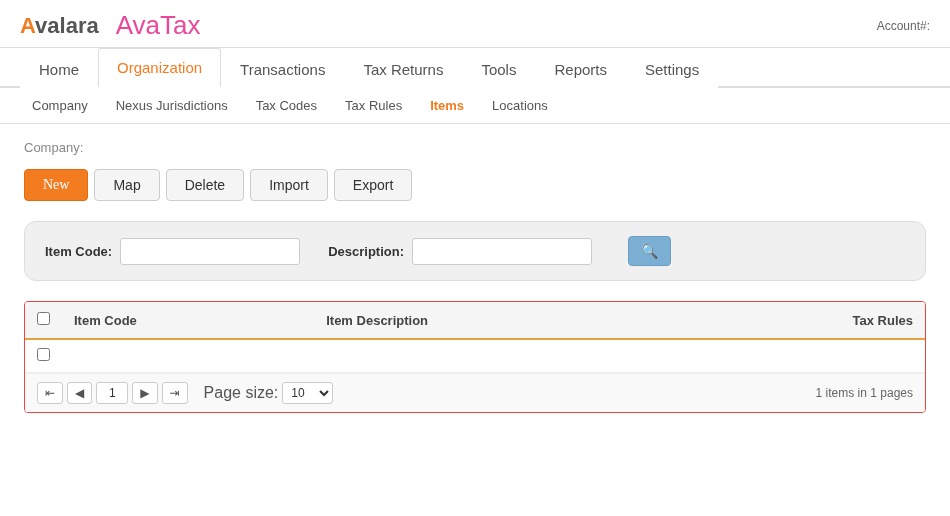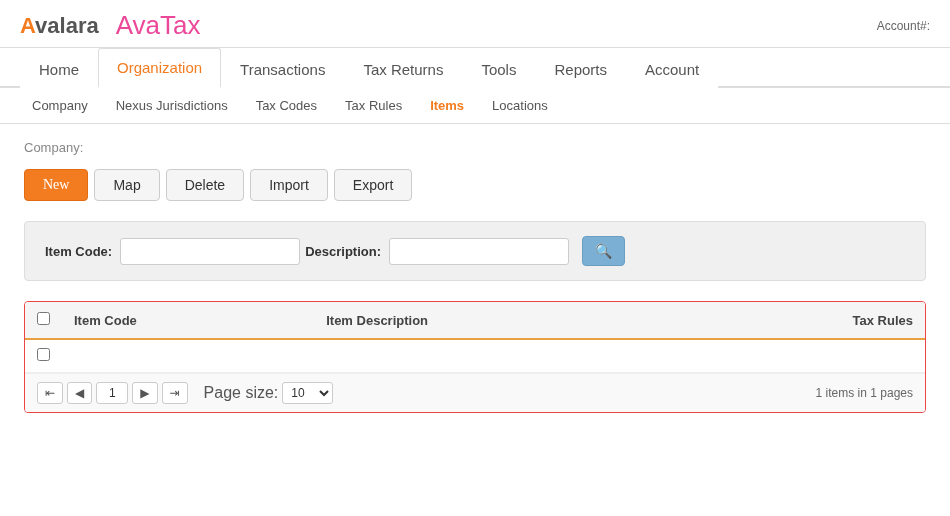--- a/index.html
+++ b/index.html
@@ -120,25 +120,25 @@
       background: #f47c20;
       color: #fff;
       border: 1px solid #e06b10;
       font-family: Liberation Serif, serif;
     }
 
     
     .search-area {
       background: #f0f0f0;
       border: 1px solid #ddd;
-      border-radius: 4px;
+      border-radius: 12px;
       padding: 14px 20px;
       display: flex;
       align-items: center;
-      gap: 5px;
+      gap: 28px;
       margin-bottom: 20px;
     }
     .search-field {
       display: flex;
       align-items: center;
       gap: 8px;
     }
     .search-field label {
       font-size: 13px;
       font-weight: bold;
@@ -261,21 +261,21 @@
   <div class="account-info">Account#:</div>
 </div>
 
 <nav class="main-nav">
   <a class="main-nav-item">Home</a>
   <a class="main-nav-item active">Organization</a>
   <a class="main-nav-item">Transactions</a>
   <a class="main-nav-item">Tax Returns</a>
   <a class="main-nav-item">Tools</a>
   <a class="main-nav-item">Reports</a>
-  <a class="main-nav-item">Account</a>
+  <a class="main-nav-item">Settings</a>
 </nav>
 
 <nav class="sub-nav">
   <a class="sub-nav-item">Company</a>
   <a class="sub-nav-item">Nexus Jurisdictions</a>
   <a class="sub-nav-item">Tax Codes</a>
   <a class="sub-nav-item">Tax Rules</a>
   <a class="sub-nav-item active">Items</a>
   <a class="sub-nav-item">Locations</a>
 </nav>

